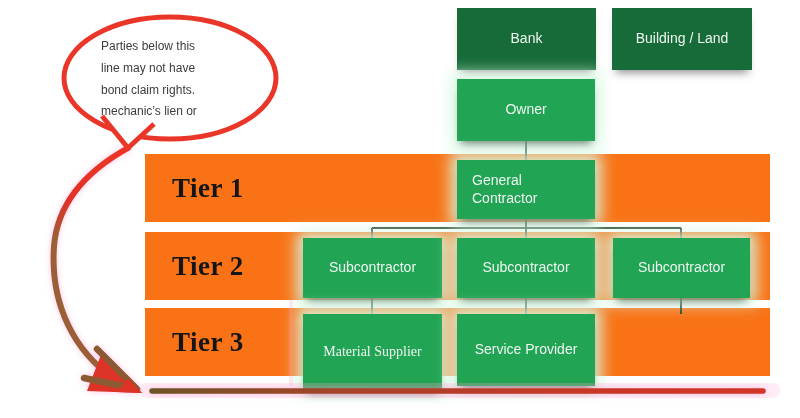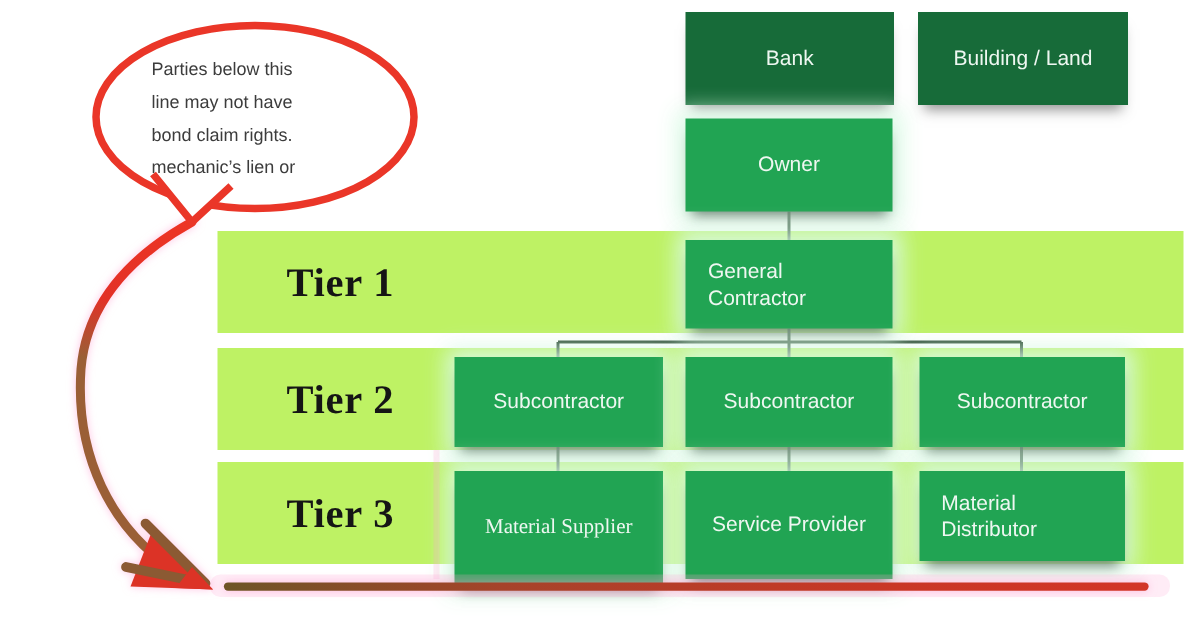--- a/index.html
+++ b/index.html
@@ -3,21 +3,21 @@
 <meta charset="utf-8">
 <style>
   html,body{margin:0;padding:0;background:#ffffff;}
   .stage{
     position:relative;width:800px;height:418px;background:#ffffff;
     font-family:"Liberation Sans",sans-serif;overflow:hidden;
   }
   
   .band{
     position:absolute;left:145px;width:625px;height:68px;
-    background:#bef264;z-index:1;display:flex;align-items:center;padding-left:19px;
+    background:#f97316;z-index:1;display:flex;align-items:center;
   }
   .band-1{top:154px;} .band-2{top:232px;} .band-3{top:308px;}
   .tier-label{
     padding-left:27px;font-family:"Liberation Serif",serif;font-weight:700;
     font-size:27px;color:#151515;letter-spacing:.5px;
   }
   
   .box{
     position:absolute;display:flex;align-items:center;justify-content:center;
     color:#eef7f1;font-size:14px;line-height:1.22;z-index:3;
@@ -92,23 +92,20 @@
   </div>
   <div class="box mid b-sub3">
     <span>Subcontractor</span>
   </div>
   <div class="box mid b-t3a">
     <span>Material Supplier</span>
   </div>
   <div class="box mid b-t3b">
     <span>Service Provider</span>
   </div>
-  <div class="box mid b-t3c">
-    <span>Material Distributor</span>
-  </div>
 
   <svg class="annotation-svg" width="800" height="418" viewBox="0 0 800 418">
     <defs>
       <linearGradient id="curveGrad" gradientUnits="userSpaceOnUse" x1="128" y1="148" x2="90" y2="385">
         <stop offset="0" stop-color="#ed3424"></stop>
         <stop offset="0.25" stop-color="#e23127"></stop>
         <stop offset="0.42" stop-color="#9a5f36"></stop>
         <stop offset="1" stop-color="#9a5f36"></stop>
       </linearGradient>
       <linearGradient id="lineGrad" gradientUnits="userSpaceOnUse" x1="152" y1="0" x2="763" y2="0">

